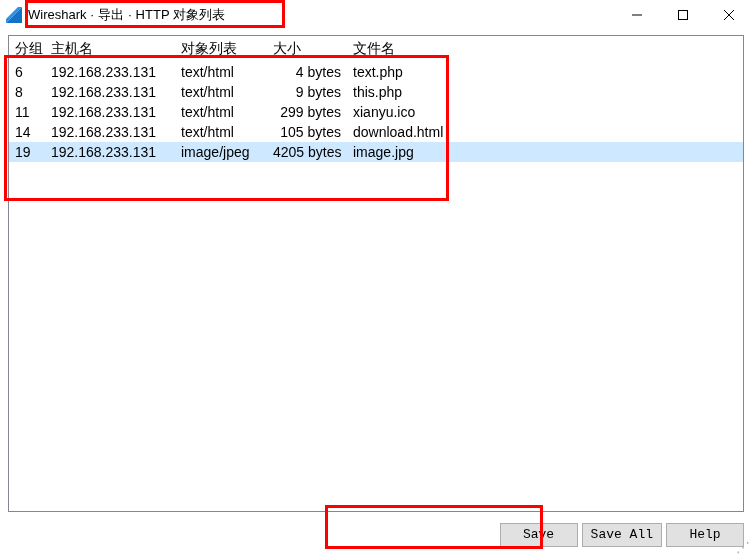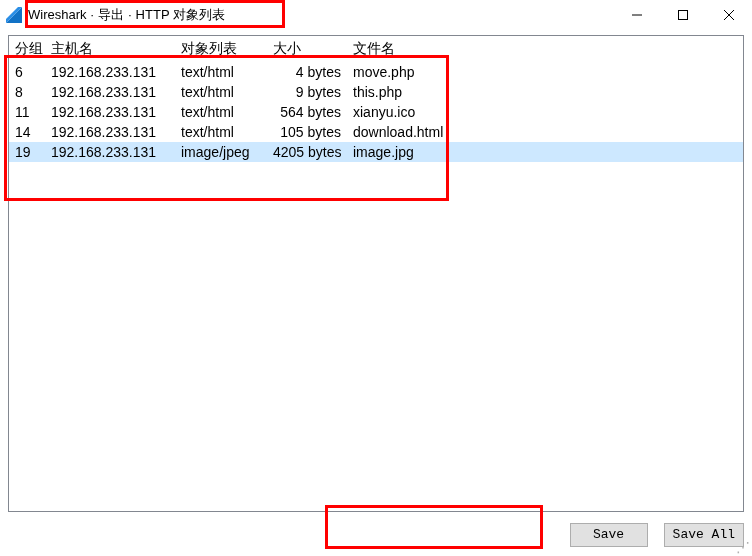--- a/index.html
+++ b/index.html
@@ -103,21 +103,21 @@
   .col-size   { width: 80px; }
   .col-file   { width: auto; }
   
   .button-bar {
     position: absolute;
     bottom: 6px;
     right: 8px;
     height: 30px;
     display: flex;
     align-items: center;
-    gap: 16px;
+    gap: 4px;
   }
   .btn {
     height: 24px;
     min-width: 78px;
     padding: 0 8px;
     font-family: "Courier New", monospace;
     font-size: 13px;
     line-height: 22px;
     text-align: center;
     background: #e1e1e1;
@@ -199,34 +199,34 @@
             <th>大小</th>
             <th>文件名</th>
           </tr>
         </thead>
         <tbody id="rows">
             <tr>
               <td>6</td>
               <td>192.168.233.131</td>
               <td>text/html</td>
               <td class="size">4 bytes</td>
-              <td>move.php</td>
+              <td>text.php</td>
             </tr>
             <tr>
               <td>8</td>
               <td>192.168.233.131</td>
               <td>text/html</td>
               <td class="size">9 bytes</td>
               <td>this.php</td>
             </tr>
             <tr>
               <td>11</td>
               <td>192.168.233.131</td>
               <td>text/html</td>
-              <td class="size">564 bytes</td>
+              <td class="size">299 bytes</td>
               <td>xianyu.ico</td>
             </tr>
             <tr>
               <td>14</td>
               <td>192.168.233.131</td>
               <td>text/html</td>
               <td class="size">105 bytes</td>
               <td>download.html</td>
             </tr>
             <tr class="selected">
@@ -237,20 +237,21 @@
               <td>image.jpg</td>
             </tr>
           </tbody>
       </table>
     </div>
   </div>
 
   <div class="button-bar">
     <div class="btn">Save</div>
     <div class="btn">Save All</div>
+    <div class="btn">Help</div>
   </div>
 
   <div class="grip">⋰</div>
 
   <div class="annot title-box"></div>
   <div class="annot table-box"></div>
   <div class="annot btn-box"></div>
 
 </div>
 

